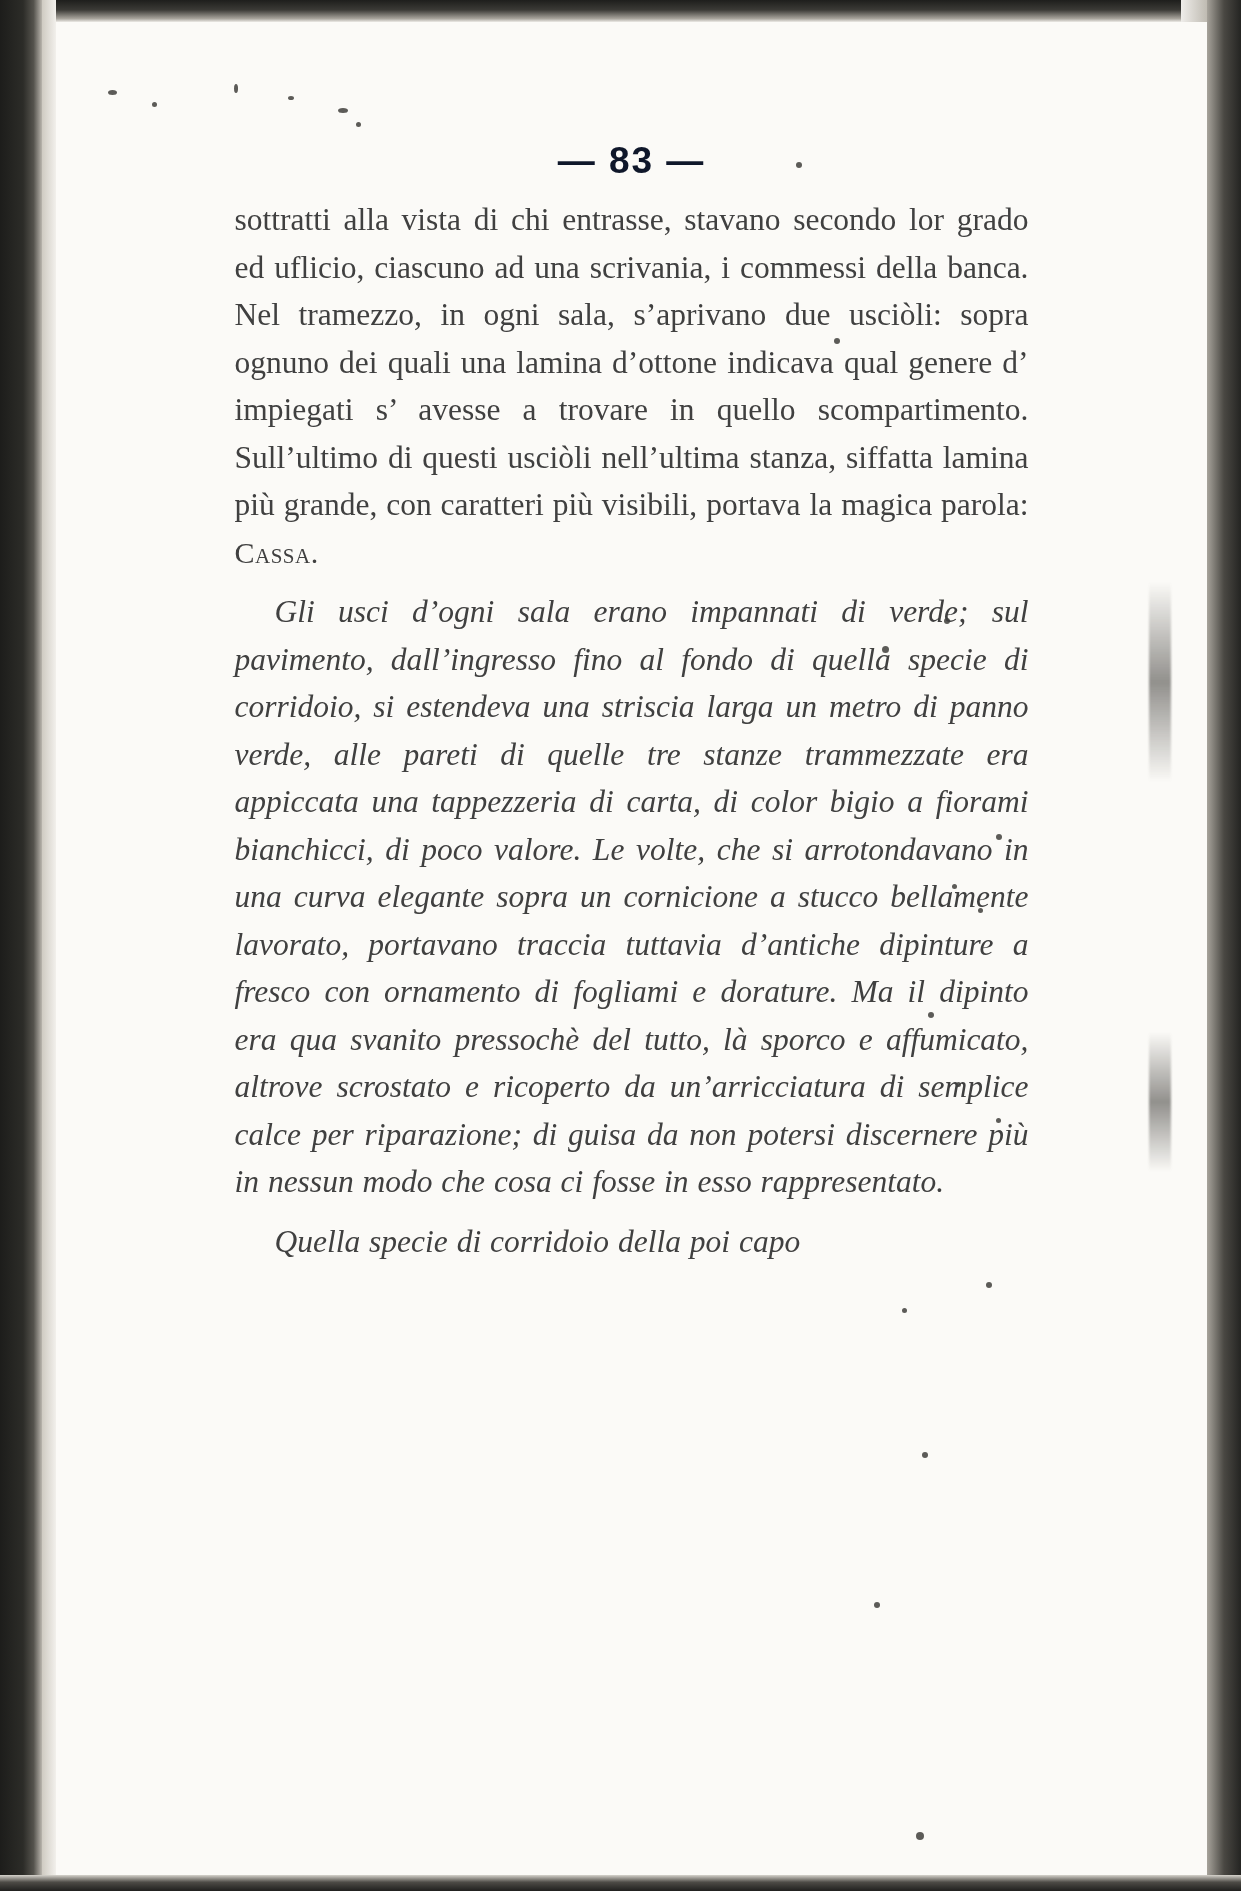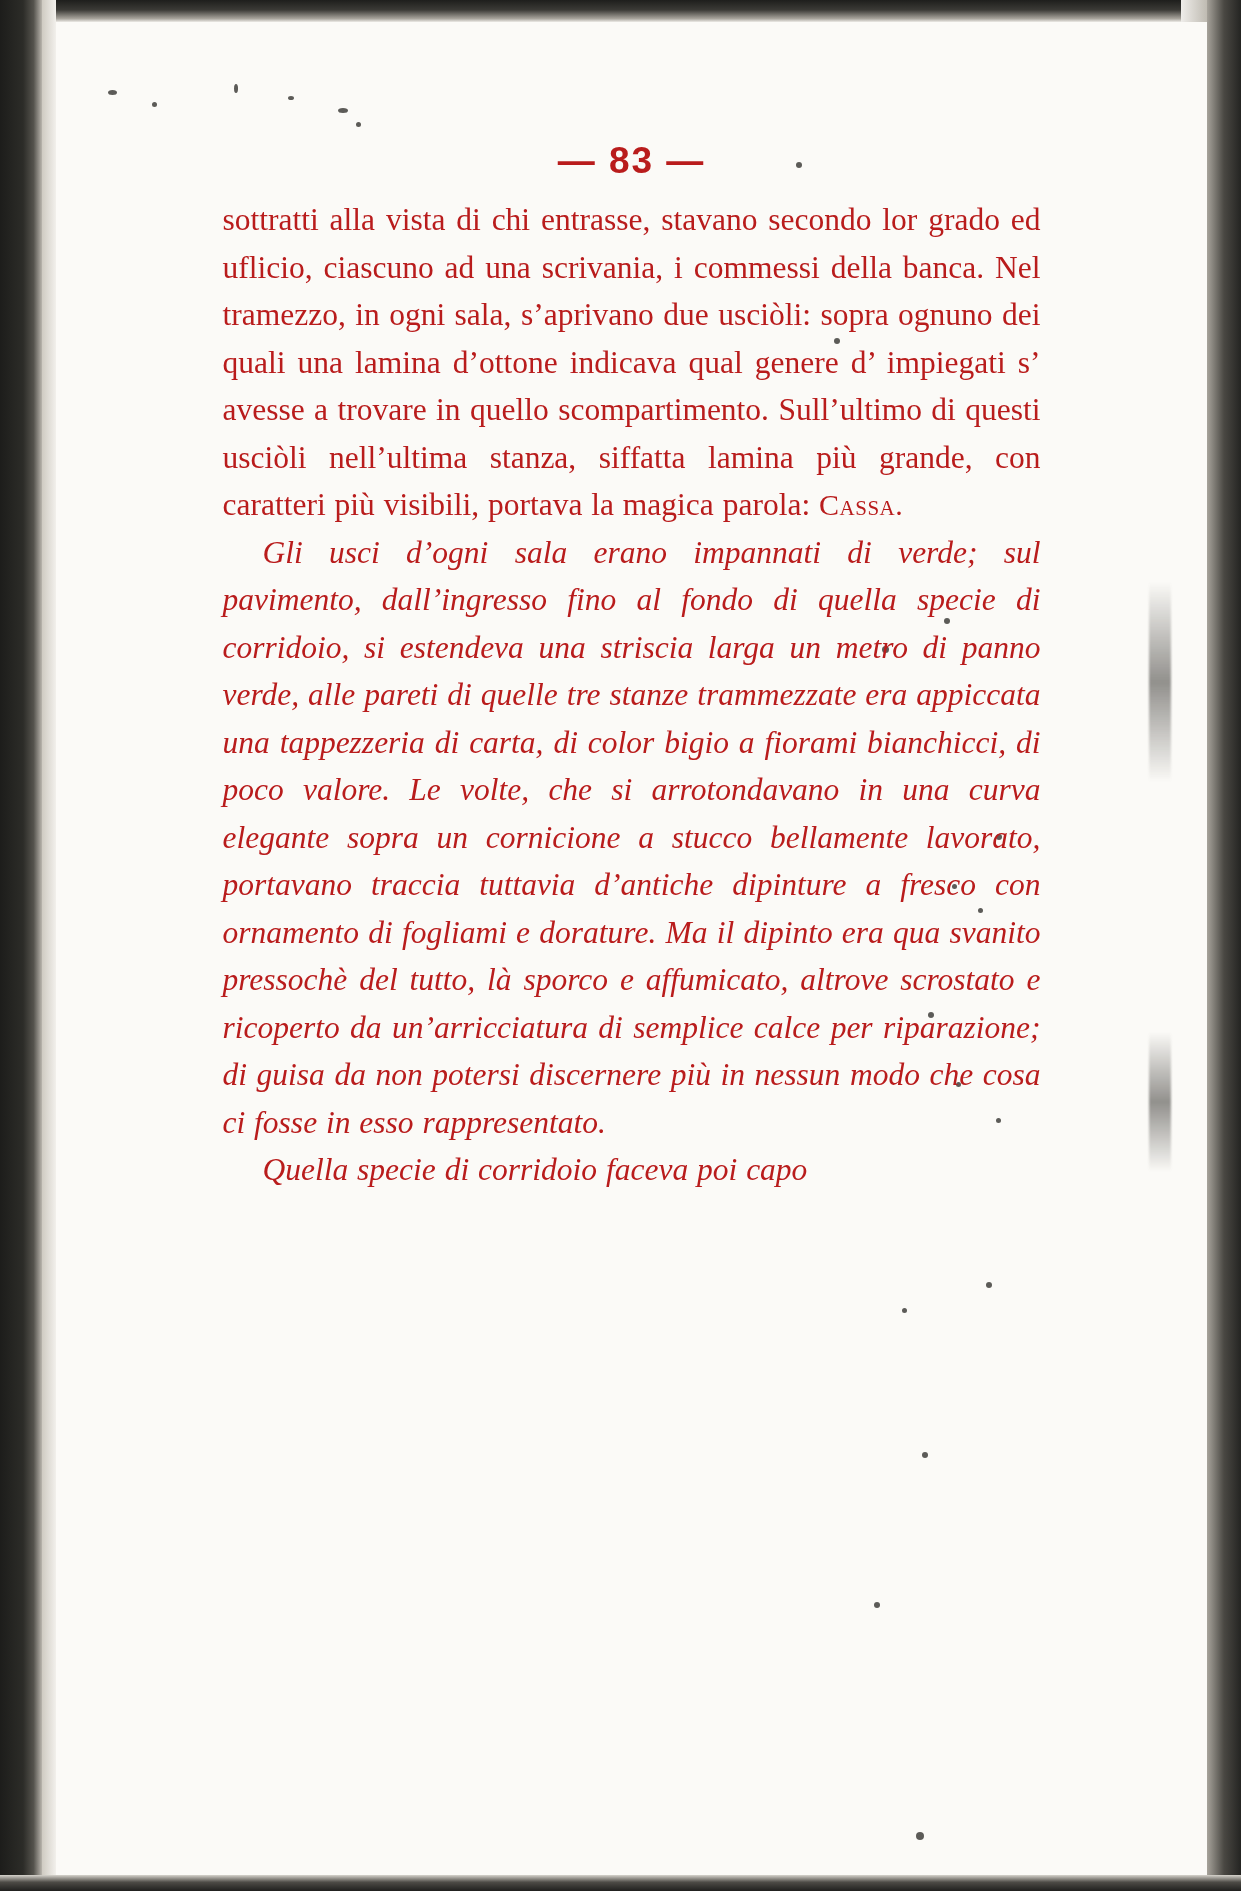--- a/index.html
+++ b/index.html
@@ -60,36 +60,36 @@
   }
   .content {
     position: absolute;
     left: 0; top: 0;
     width: 1151px;
   }
   .page-number {
     text-align: center;
     font-size: 37px;
     letter-spacing: 2px;
-    color: #b91c1c;
+    color: #0f172a;
     margin-top: 118px;
     font-weight: 600;
     font-family: "Liberation Sans", sans-serif;
   }
   .body-col {
     margin: 14px auto 0 auto;
     width: 818px;
   }
   p.para {
-    margin: 0;
+    margin: 12px;
     text-align: justify;
     text-justify: inter-word;
     font-size: 31.5px;
     line-height: 47.5px;
-    color: #b91c1c;
+    color: #404040;
     word-spacing: 1px;
   }
   p.para.indent {
     text-indent: 40px;
     font-style: italic;
   }
   .smallcaps {
     font-variant: small-caps;
     font-size: 30px;
     letter-spacing: .5px;
@@ -151,18 +151,18 @@
     <div class="content">
 
       <div class="page-number">— 83 —</div>
 
       <div class="body-col">
 
         <p class="para"><span>sottratti alla vista di chi entrasse, stavano secondo lor grado ed uflicio, ciascuno ad una scrivania, i commessi della banca. Nel tramezzo, in ogni sala, s’aprivano due usciòli: sopra ognuno dei quali una lamina d’ottone indicava qual genere d’ impiegati s’ avesse a trovare in quello scompartimento. Sull’ultimo di questi usciòli nell’ultima stanza, siffatta lamina più grande, con caratteri più visibili, portava la magica parola: </span><span class="smallcaps">Cassa.</span></p>
 
         <p class="para indent">Gli usci d’ogni sala erano impannati di verde; sul pavimento, dall’ingresso fino al fondo di quella specie di corridoio, si estendeva una striscia larga un metro di panno verde, alle pareti di quelle tre stanze trammezzate era appiccata una tappezzeria di carta, di color bigio a fiorami bianchicci, di poco valore. Le volte, che si arrotondavano in una curva elegante sopra un cornicione a stucco bellamente lavorato, portavano traccia tuttavia d’antiche dipinture a fresco con ornamento di fogliami e dorature. Ma il dipinto era qua svanito pressochè del tutto, là sporco e affumicato, altrove scrostato e ricoperto da un’arricciatura di semplice calce per riparazione; di guisa da non potersi discernere più in nessun modo che cosa ci fosse in esso rappresentato.</p>
 
-        <p class="para indent">Quella specie di corridoio faceva poi capo</p>
+        <p class="para indent">Quella specie di corridoio della poi capo</p>
 
       </div>
     </div>
   </div>
 </div>
 
 </body></html>

